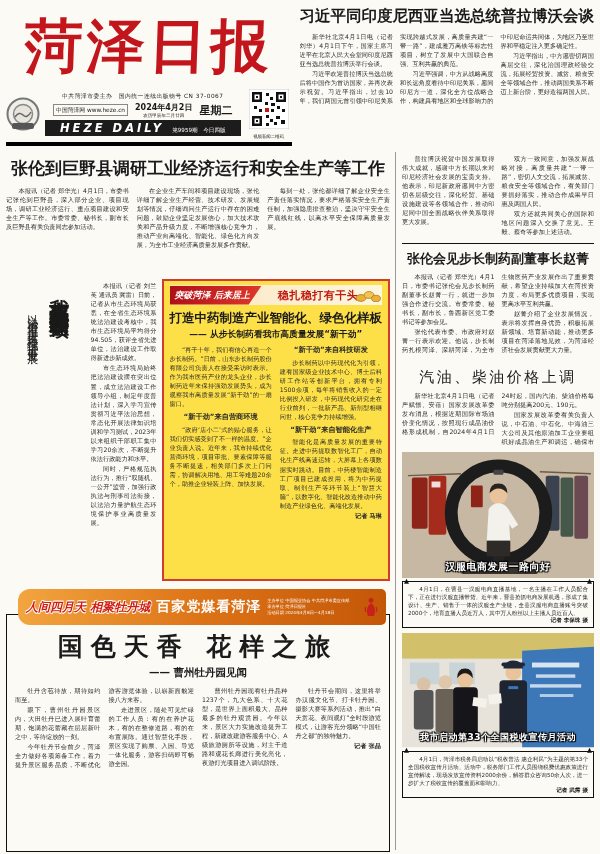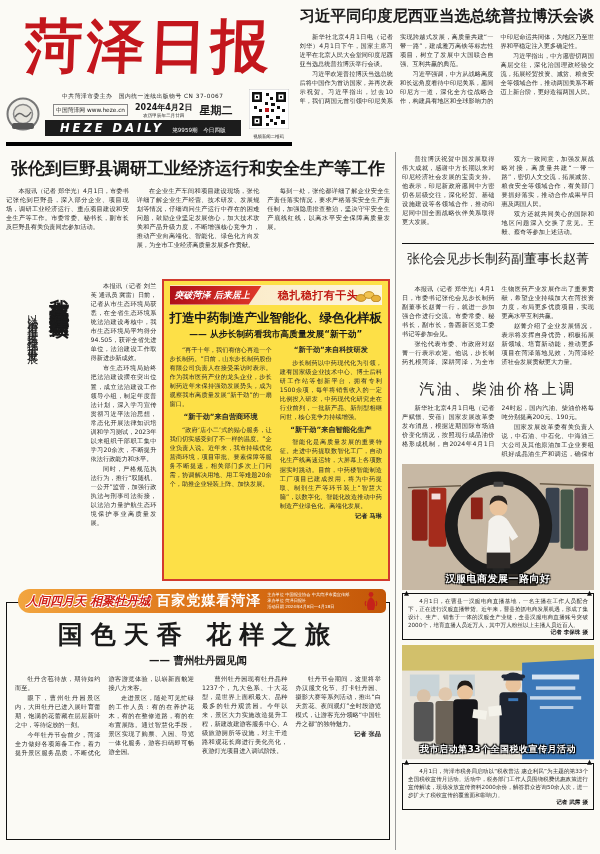--- a/index.html
+++ b/index.html
@@ -73,21 +73,21 @@
               letter-spacing:0.5px; white-space:nowrap; }
   .rb-coins { position:absolute; right:1px; top:3px; }
   .rb-title { font-size:12.5px; font-weight:900; text-align:center; margin:2px 0; white-space:nowrap; }
   .rb-sub { font-size:8.8px; font-weight:700; text-align:center; margin-bottom:4px; }
   .rb-body { flex:1; columns:2; column-gap:8px; overflow:hidden; }
   .rb-h { font-size:7.2px; font-weight:900; text-align:center; margin:4px 0 2px 0;
           text-indent:0 !important; break-after:avoid; }
 
   
   .peony { margin-top:8px; position:relative; }
-  .p-banner { height:24px; margin:0 4px 0 12px; border-radius:12px 5px 5px 12px;
+  .p-banner { height:36px; margin:0 4px 0 12px; border-radius:12px 5px 5px 12px;
               background:linear-gradient(90deg,#f2a53f,#dd7317 50%,#c35708);
               display:flex; align-items:center; padding:0 8px; gap:6px;
               position:relative; z-index:2; }
   .p-script { color:#cf1d12; font-weight:900; font-style:italic; font-size:12px;
               white-space:nowrap;
               text-shadow:0.6px 0.6px 0 #fff,-0.6px -0.6px 0 #fff,0.6px -0.6px 0 #fff,-0.6px 0.6px 0 #fff; }
   .p-main { color:#fff; font-weight:900; font-size:14px; letter-spacing:1px; white-space:nowrap; }
   .p-info { font-size:4.2px; color:#fff; line-height:1.35; white-space:nowrap; }
   .p-box { border:1.5px solid #111; margin-top:-11px; padding:15px 8px 5px 8px; height:238px; }
   .p-title { font-size:25px; font-weight:900; text-align:center; letter-spacing:8px; white-space:nowrap; }
@@ -95,21 +95,21 @@
   .p-body { columns:4; column-gap:8px; height:146px; overflow:hidden; }
   .countdown { break-inside:avoid; margin-top:3px; text-align:center; padding:2px 0; }
   .cd1 { color:#c01a12; font-weight:900; font-size:7.4px; }
   .cd2 { color:#c01a12; font-weight:700; font-size:5.2px; margin-top:1px; }
   .cd3 { color:#c01a12; font-weight:700; font-size:6.4px; margin-top:1px; }
   .cd-days { font-size:14px; font-weight:900; text-decoration:underline; margin:0 2px; }
 
   
   .xc { columns:2; column-gap:7px; height:92px; overflow:hidden;
         border-bottom:1.5px solid #111; padding:2px 0 4px 0; }
-  .zm-head { font-size:13px; font-weight:400; text-align:center; margin:6px 0 16px 0; white-space:nowrap; }
+  .zm-head { font-size:13px; font-weight:700; text-align:center; margin:6px 0 4px 0; white-space:nowrap; }
   .zm-body { columns:2; column-gap:7px; height:90px; overflow:hidden; }
   .op-head { font-size:15px; font-weight:400; text-align:center; letter-spacing:2.5px;
              margin:6px 0 4px 0; white-space:nowrap; }
   .op-body { columns:2; column-gap:7px; height:56px; overflow:hidden; }
 
   .photo-wrap { position:relative; margin-top:5px; }
   .photo-wrap svg { display:block; width:100%; }
   .photo-overlay { position:absolute; bottom:4px; left:2px; right:2px; color:#fff;
     font-weight:900; font-size:10px; text-align:center; letter-spacing:0.5px; white-space:nowrap;
     text-shadow:1px 1px 1px #000,-1px -1px 1px #000,1px -1px 1px #000,-1px 1px 1px #000; }

